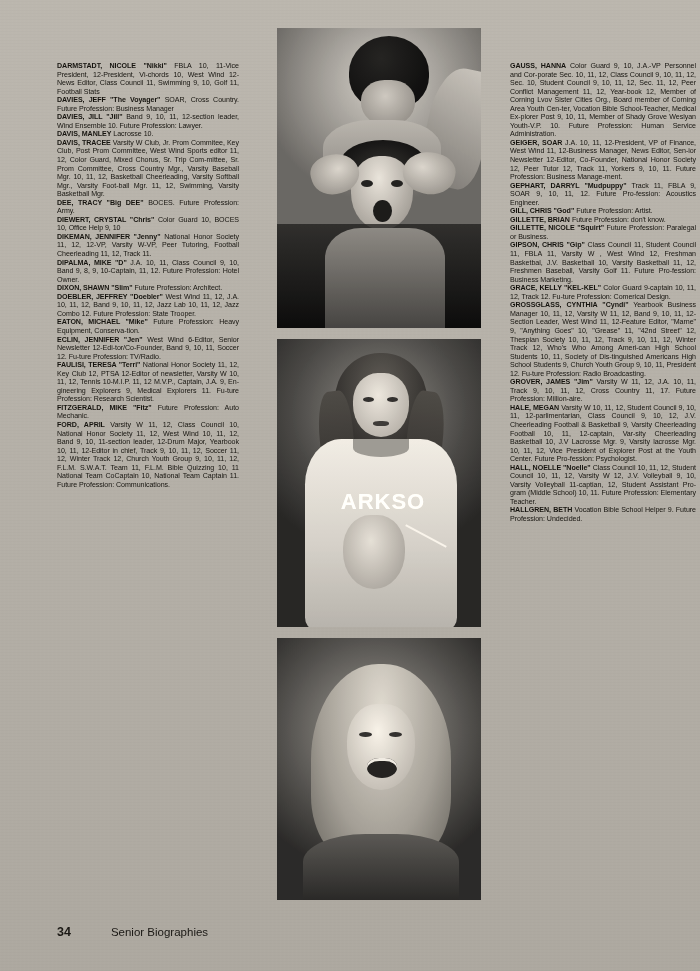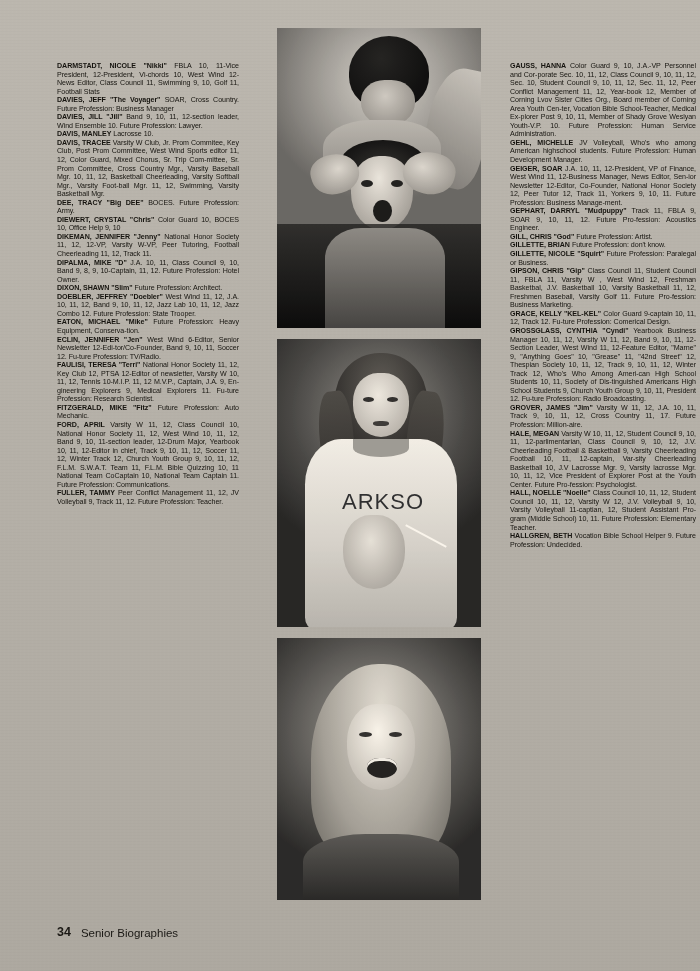--- a/index.html
+++ b/index.html
@@ -156,24 +156,24 @@
   }
   .p2collar {
     position: absolute; left: 76px; top: 100px; width: 56px; height: 18px;
     border-radius: 0 0 50% 50%;
     background: #9d958a;
   }
   .p2word {
     position: absolute; left: 40px; top: 150px; width: 132px;
     text-align: center;
     font-family: "Liberation Sans", sans-serif;
-    font-weight: normal;
+    font-weight: bold;
     font-size: 22px;
     letter-spacing: 1px;
-    color: #0f172a;
+    color: #ffffff;
     opacity: 0.85;
   }
   .p2hairL {
     position: absolute; left: 44px; top: 52px; width: 34px; height: 120px;
     border-radius: 40% 30% 50% 45%;
     background: linear-gradient(180deg, #5a4a38 0%, #342a20 100%);
     transform: rotate(-6deg);
   }
   .p2hairR {
     position: absolute; left: 128px; top: 52px; width: 36px; height: 126px;
@@ -227,22 +227,22 @@
     position: absolute; left: 26px; top: 196px; width: 156px; height: 70px;
     background: linear-gradient(180deg, #5e5850 0%, #2c2926 100%);
     border-radius: 40% 40% 0 0;
   }
 
   .footer {
     position: absolute;
     left: 57px;
     bottom: 32px;
     display: flex;
-    align-items: flex-end;
-    gap: 10px;
+    align-items: center;
+    gap: 40px;
     color: #1b1915;
   }
   .pgnum { font-size: 12.5px; font-weight: bold; }
   .pgtitle { font-size: 11.5px; }
 </style>
 </head>
 <body>
 
 <div class="page">
   <div class="grain"></div>
@@ -257,21 +257,20 @@
     <p class="entry"><span class="nm">DIEWERT, CRYSTAL "Chris"</span> <span>Color Guard 10, BOCES 10, Office Help 9, 10</span></p>
     <p class="entry"><span class="nm">DIKEMAN, JENNIFER "Jenny"</span> <span>National Honor Society 11, 12, 12-VP, Varsity W-VP, Peer Tutoring, Football Cheerleading 11, 12, Track 11.</span></p>
     <p class="entry"><span class="nm">DIPALMA, MIKE "D"</span> <span>J.A. 10, 11, Class Council 9, 10, Band 9, 8, 9, 10-Captain, 11, 12. Future Profession: Hotel Owner.</span></p>
     <p class="entry"><span class="nm">DIXON, SHAWN "Slim"</span> <span>Future Profession: Architect.</span></p>
     <p class="entry"><span class="nm">DOEBLER, JEFFREY "Doebler"</span> <span>West Wind 11, 12, J.A. 10, 11, 12, Band 9, 10, 11, 12, Jazz Lab 10, 11, 12, Jazz Combo 12. Future Profession: State Trooper.</span></p>
     <p class="entry"><span class="nm">EATON, MICHAEL "Mike"</span> <span>Future Profession: Heavy Equipment, Conserva-tion.</span></p>
     <p class="entry"><span class="nm">ECLIN, JENNIFER "Jen"</span> <span>West Wind 6-Editor, Senior Newsletter 12-Edi-tor/Co-Founder, Band 9, 10, 11, Soccer 12. Fu-ture Profession: TV/Radio.</span></p>
     <p class="entry"><span class="nm">FAULISI, TERESA "Terri"</span> <span>National Honor Society 11, 12, Key Club 12, PTSA 12-Editor of newsletter, Varsity W 10, 11, 12, Tennis 10-M.I.P. 11, 12 M.V.P., Captain, J.A. 9, En-gineering Explorers 9, Medical Explorers 11. Fu-ture Profession: Research Scientist.</span></p>
     <p class="entry"><span class="nm">FITZGERALD, MIKE "Fitz"</span> <span>Future Profession: Auto Mechanic.</span></p>
     <p class="entry"><span class="nm">FORD, APRIL</span> <span>Varsity W 11, 12, Class Council 10, National Honor Society 11, 12, West Wind 10, 11, 12, Band 9, 10, 11-section leader, 12-Drum Major, Yearbook 10, 11, 12-Editor in chief, Track 9, 10, 11, 12, Soccer 11, 12, Winter Track 12, Church Youth Group 9, 10, 11, 12, F.L.M. S.W.A.T. Team 11, F.L.M. Bible Quizzing 10, 11 National Team CoCaptain 10, National Team Captain 11. Future Profession: Communications.</span></p>
-    <p class="entry"><span class="nm">FULLER, TAMMY</span> <span>Peer Conflict Management 11, 12, JV Volleyball 9, Track 11, 12. Future Profession: Teacher.</span></p>
   </div>
 
   <div class="photos">
 
     <div class="photo ph1">
       <div class="p1bg"></div>
       <div class="p1arm"></div>
       <div class="p1head"></div>
       <div class="p1face"></div>
       <div class="p1torso"></div>
@@ -310,21 +309,20 @@
       <div class="p3eyeL"></div>
       <div class="p3eyeR"></div>
       <div class="p3mouth"></div>
       <div class="p3body"></div>
     </div>
 
   </div>
 
   <div class="col col-right">
     <p class="entry"><span class="nm">GAUSS, HANNA</span> <span>Color Guard 9, 10, J.A.-VP Personnel and Cor-porate Sec. 10, 11, 12, Class Council 9, 10, 11, 12, Sec. 10, Student Council 9, 10, 11, 12, Sec. 11, 12, Peer Conflict Management 11, 12, Year-book 12, Member of Corning Lvov Sister Cities Org., Board member of Corning Area Youth Cen-ter, Vocation Bible School-Teacher, Medical Ex-plorer Post 9, 10, 11, Member of Shady Grove Weslyan Youth-V.P. 10. Future Profession: Human Service Administration.</span></p>
-    <p class="entry"><span class="nm">GEHL, MICHELLE</span> <span>JV Volleyball, Who's who among American highschool students. Future Profession: Human Development Manager.</span></p>
     <p class="entry"><span class="nm">GEIGER, SOAR</span> <span>J.A. 10, 11, 12-President, VP of Finance, West Wind 11, 12-Business Manager, News Editor, Sen-ior Newsletter 12-Editor, Co-Founder, National Honor Society 12, Peer Tutor 12, Track 11, Yorkers 9, 10, 11. Future Profession: Business Manage-ment.</span></p>
     <p class="entry"><span class="nm">GEPHART, DARRYL "Mudpuppy"</span> <span>Track 11, FBLA 9, SOAR 9, 10, 11, 12. Future Pro-fession: Acoustics Engineer.</span></p>
     <p class="entry"><span class="nm">GILL, CHRIS "God"</span> <span>Future Profession: Artist.</span></p>
     <p class="entry"><span class="nm">GILLETTE, BRIAN</span> <span>Future Profession: don't know.</span></p>
     <p class="entry"><span class="nm">GILLETTE, NICOLE "Squirt"</span> <span>Future Profession: Paralegal or Business.</span></p>
     <p class="entry"><span class="nm">GIPSON, CHRIS "Gip"</span> <span>Class Council 11, Student Council 11, FBLA 11, Varsity W , West Wind 12, Freshman Basketbal, J.V. Basketball 10, Varsity Basketball 11, 12, Freshmen Baseball, Varsity Golf 11. Future Pro-fession: Business Marketing.</span></p>
     <p class="entry"><span class="nm">GRACE, KELLY "KEL-KEL"</span> <span>Color Guard 9-captain 10, 11, 12, Track 12. Fu-ture Profession: Comerical Design.</span></p>
     <p class="entry"><span class="nm">GROSSGLASS, CYNTHIA "Cyndi"</span> <span>Yearbook Business Manager 10, 11, 12, Varsity W 11, 12, Band 9, 10, 11, 12- Section Leader, West Wind 11, 12-Feature Editor, "Marne" 9, "Anything Goes" 10, "Grease" 11, "42nd Street" 12, Thespian Society 10, 11, 12, Track 9, 10, 11, 12, Winter Track 12, Who's Who Among Ameri-can High School Students 10, 11, Society of Dis-tinguished Americans High School Students 9, Church Youth Group 9, 10, 11, President 12. Fu-ture Profession: Radio Broadcasting.</span></p>
     <p class="entry"><span class="nm">GROVER, JAMES "Jim"</span> <span>Varsity W 11, 12, J.A. 10, 11, Track 9, 10, 11, 12, Cross Country 11, 17. Future Profession: Million-aire.</span></p>
     <p class="entry"><span class="nm">HALE, MEGAN</span> <span>Varsity W 10, 11, 12, Student Council 9, 10, 11, 12-parlimentarian, Class Council 9, 10, 12, J.V. Cheerleading Football &amp; Basketball 9, Varsity Cheerleading Football 10, 11, 12-captain, Var-sity Cheerleading Basketball 10, J.V Lacrosse Mgr. 9, Varsity lacrosse Mgr. 10, 11, 12, Vice President of Explorer Post at the Youth Center. Future Pro-fession: Psychologist.</span></p>

